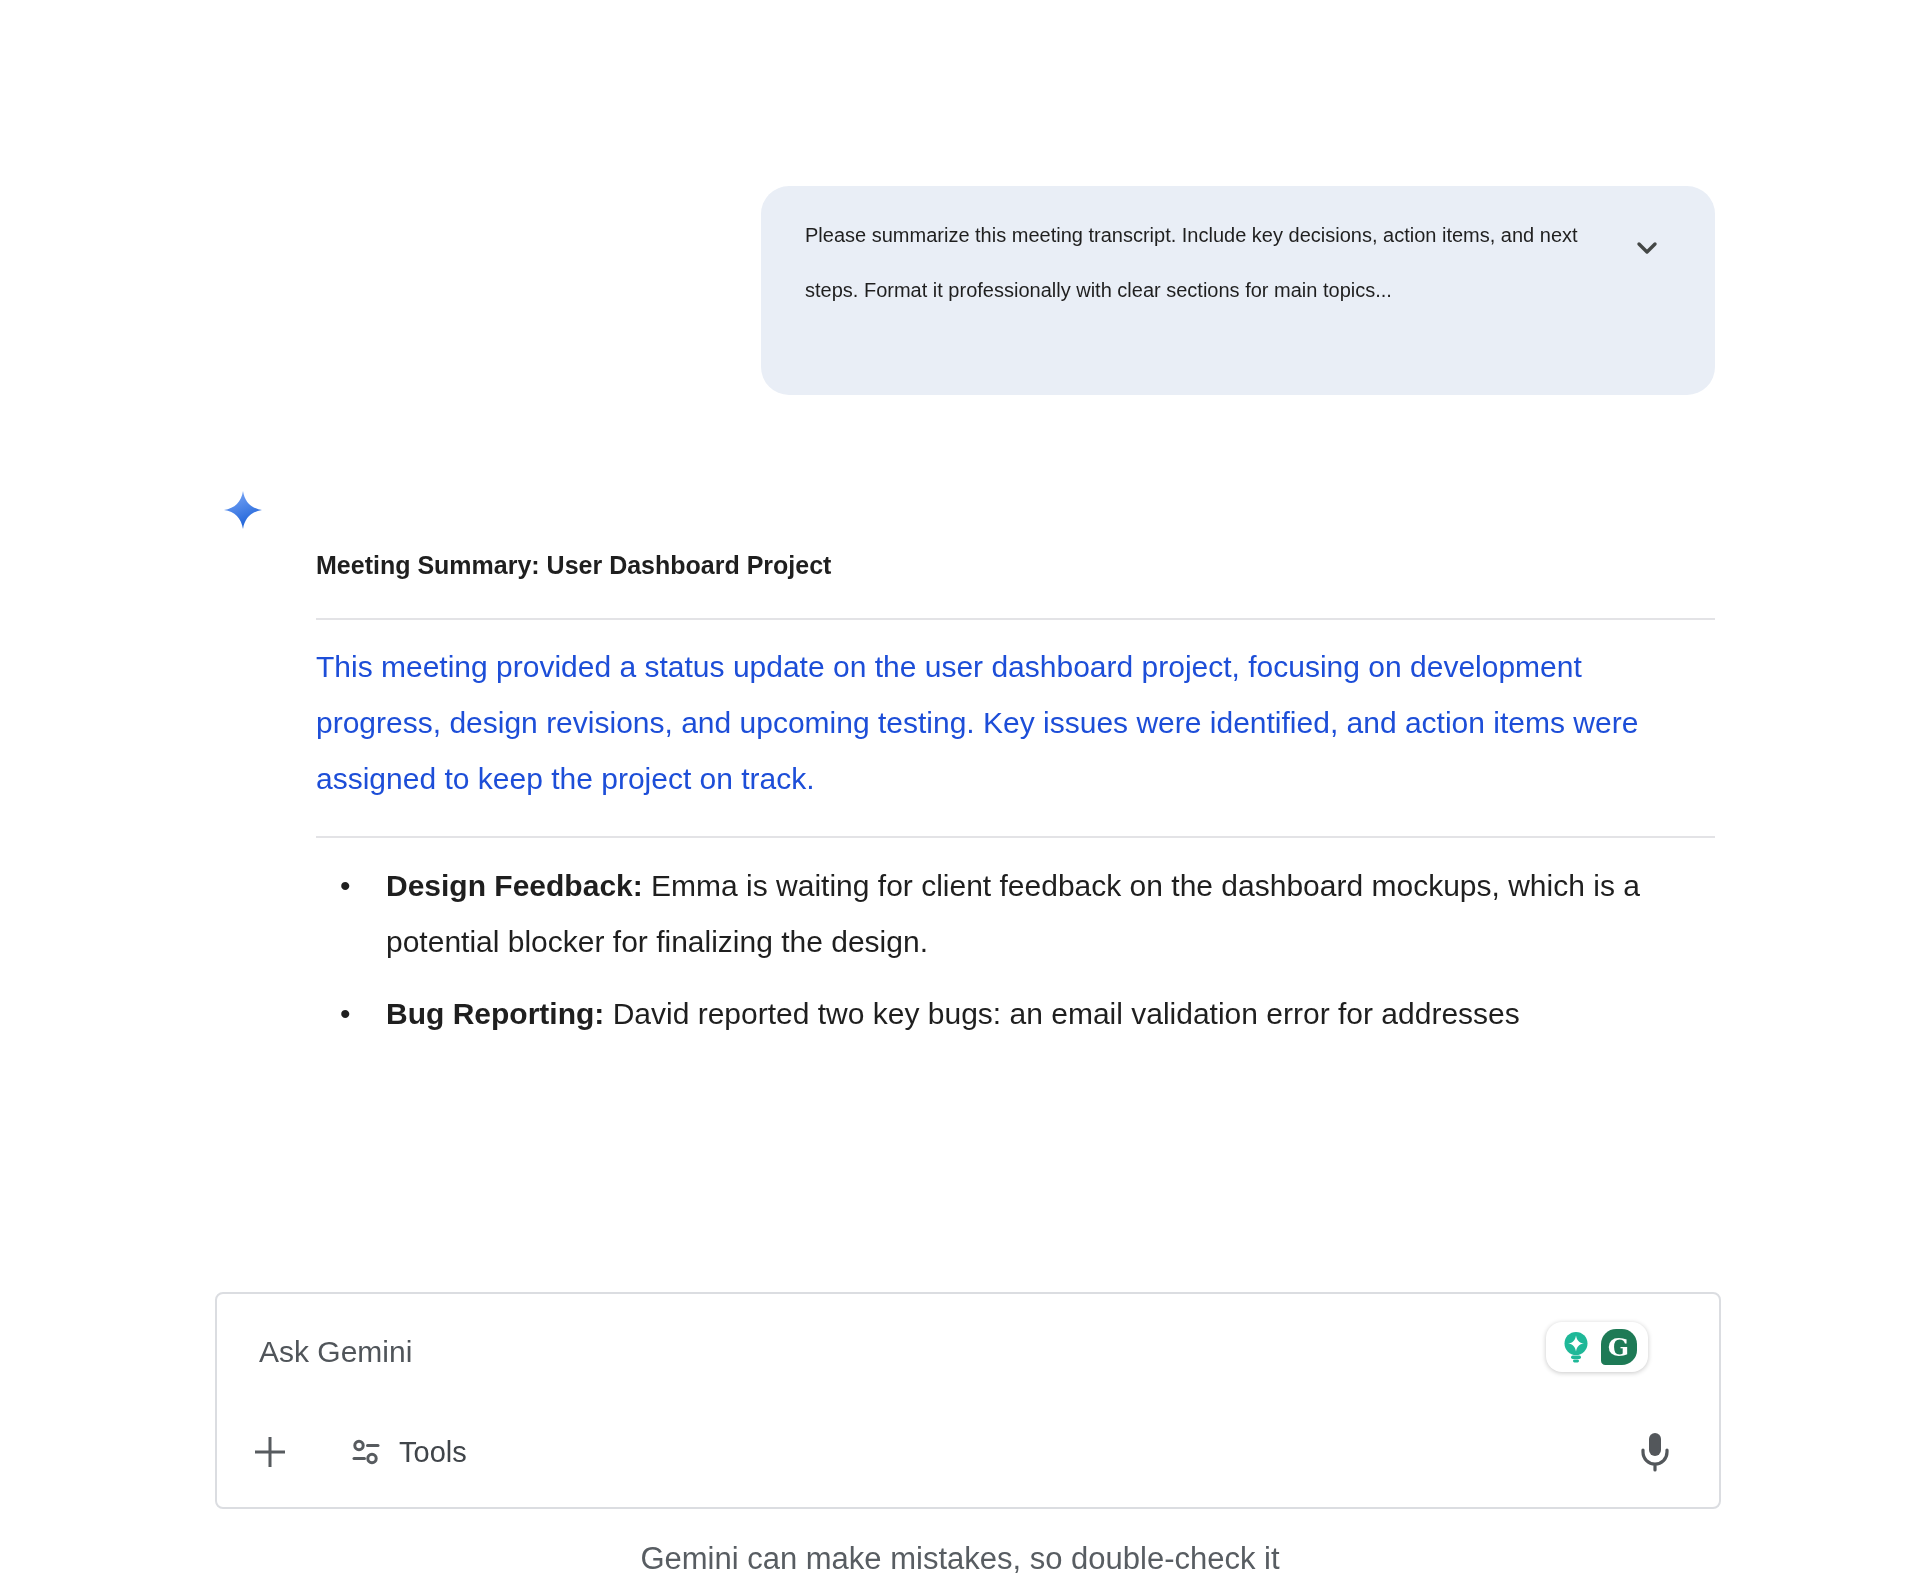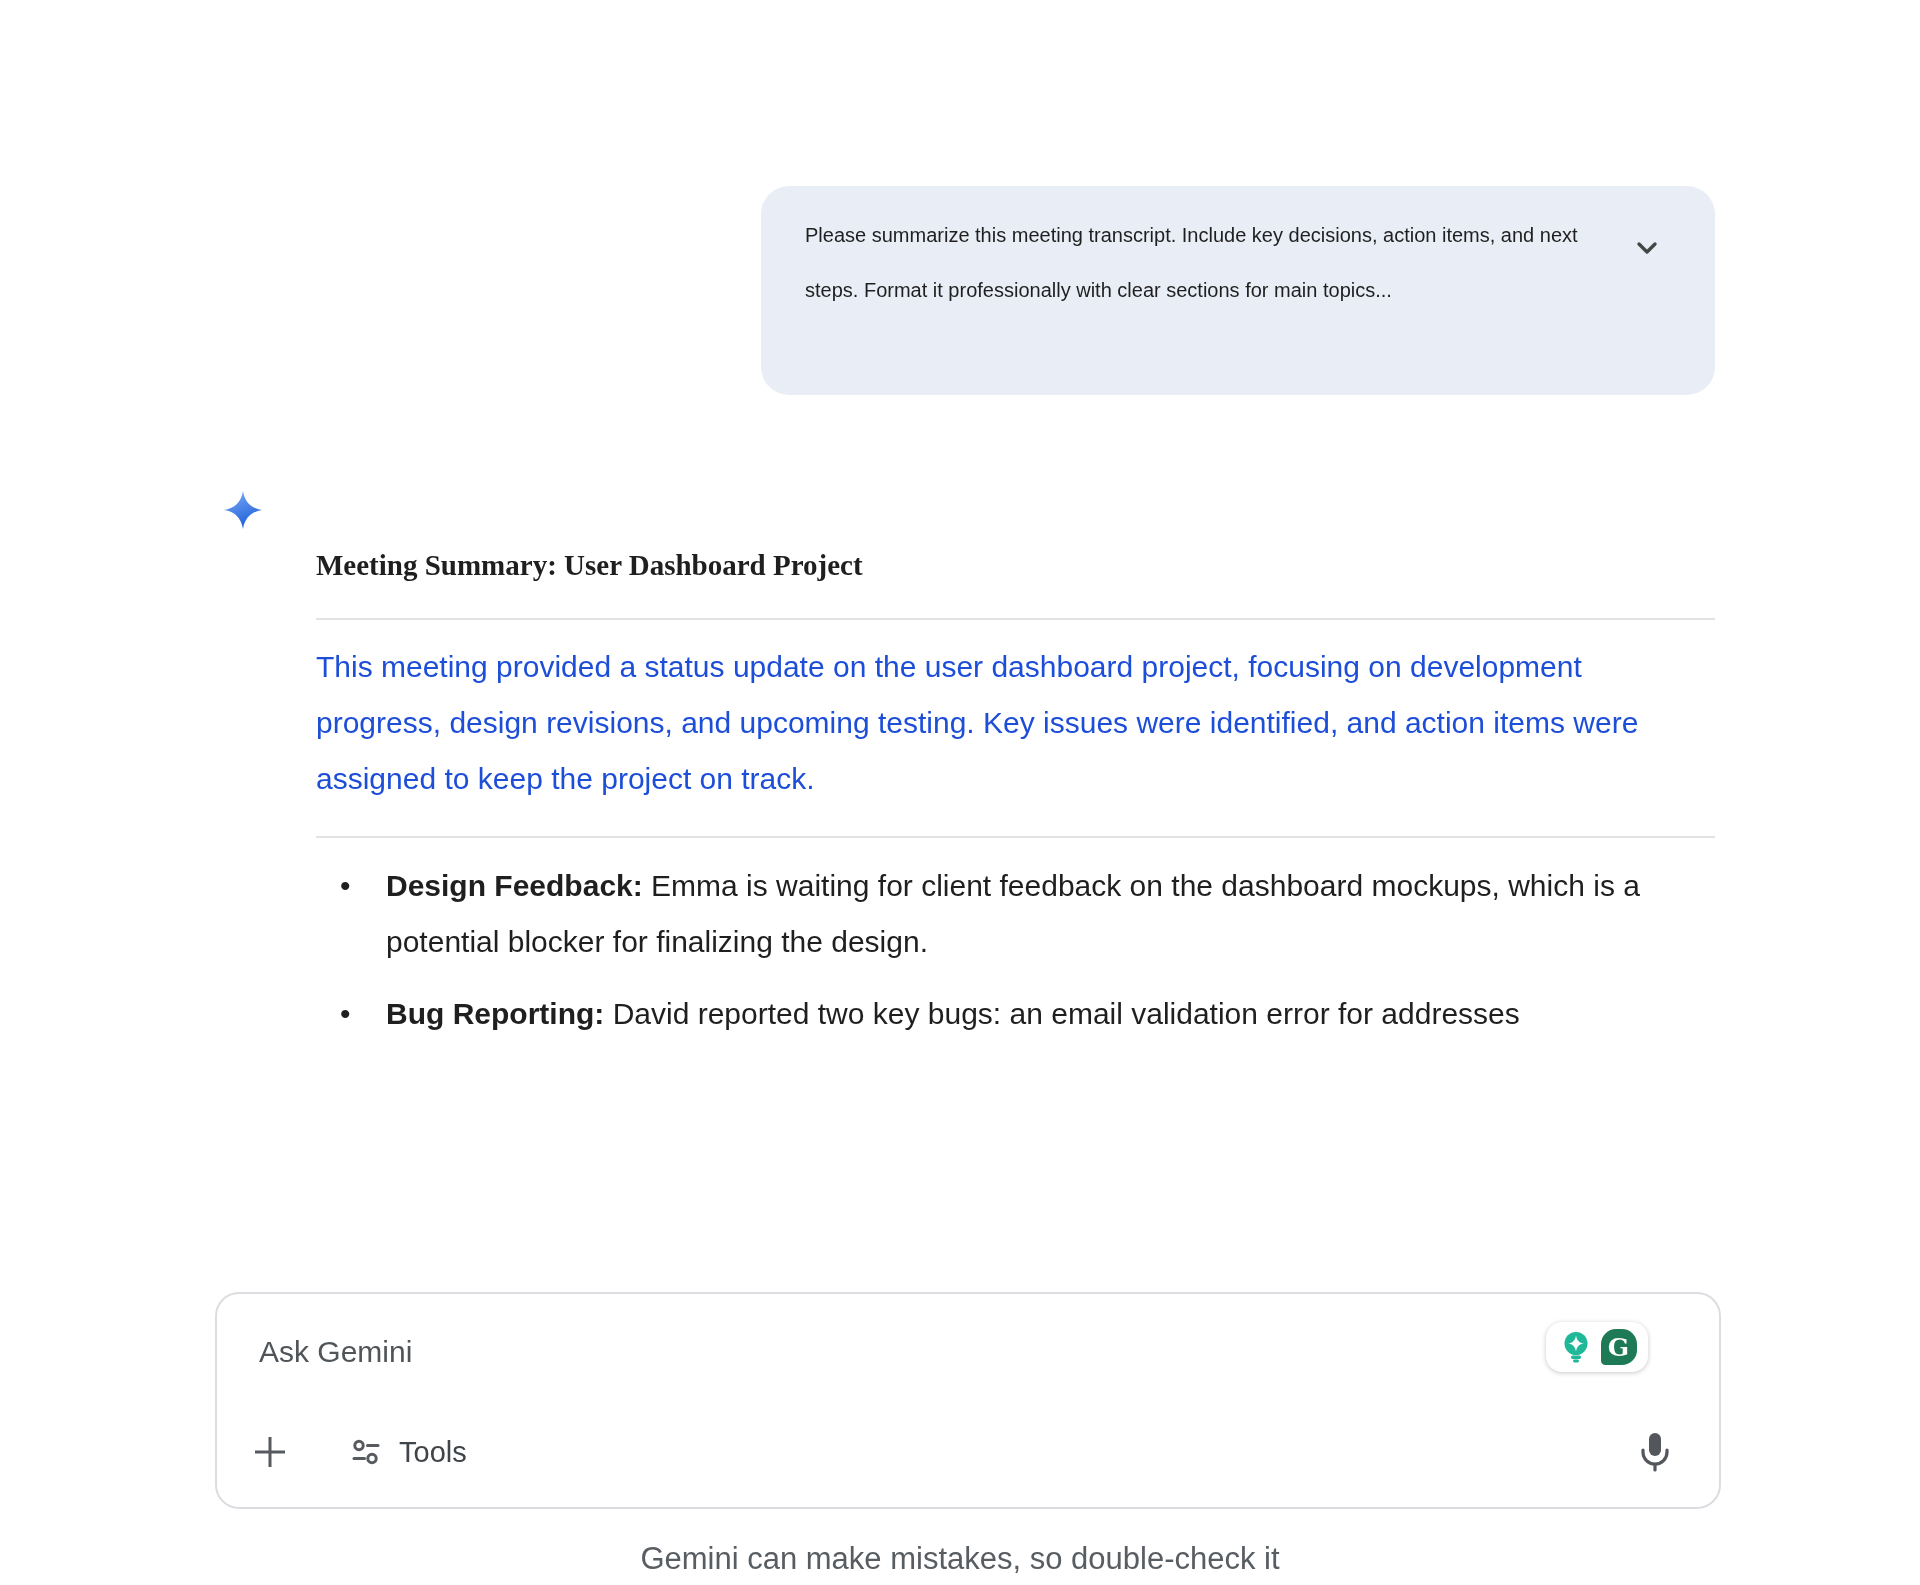--- a/index.html
+++ b/index.html
@@ -17,21 +17,21 @@
   .user-text { font-size: 20px; line-height: 55px; color: #1F1F1F; }
   .collapse-btn {
     position: absolute; top: 42px; right: 48px; width: 40px; height: 40px;
     background: transparent; border: none; cursor: pointer; padding: 0;
   }
 
   
   .sparkle { position: absolute; left: 223px; top: 490px; width: 40px; height: 40px; }
 
   .response { position: absolute; left: 316px; top: 546px; width: 1399px; }
-  .response h1 { font-size: 29px; line-height: 38px; font-weight: bold; color: #1F1F1F; font-family: Liberation Serif, serif; }
+  .response h1 { font-size: 25px; line-height: 38px; font-weight: bold; color: #1F1F1F; }
   .response hr { border: none; border-top: 2px solid #E3E3E6; }
   .hr1 { margin-top: 34px; }
   .response p { margin-top: 19px; font-size: 30px; line-height: 56px; color: #1d4ed8; }
   .hr2 { margin-top: 29px; }
   .response h2 { margin-top: 58px; font-size: 31px; line-height: 40px; font-weight: bold; }
   .topics { margin-top: 20px; list-style: none; }
   .topics li { position: relative; padding-left: 70px; font-size: 30px; line-height: 56px; }
   .topics li + li { margin-top: 16px; }
   .topics li::before { content: "\2022"; position: absolute; left: 24px; top: 0; font-size: 30px; }
   .topics li b { font-weight: bold; }
@@ -39,21 +39,21 @@
   
   .fade {
     position: absolute; left: 0; top: 1185px; width: 100%; height: 125px; z-index: 5;
     background: linear-gradient(to bottom, rgba(255,255,255,0) 0%, rgba(255,255,255,0.45) 40%, rgba(255,255,255,0.82) 100%);
     pointer-events: none;
   }
 
   
   .composer {
     position: absolute; left: 215px; top: 1292px; width: 1506px; height: 217px; z-index: 10;
-    background: #ffffff; border: 2px solid #DBDDE1; border-radius: 24px;
+    background: #ffffff; border: 2px solid #DBDDE1; border-radius: 8px;
   }
   .placeholder { position: absolute; left: 42px; top: 36px; font-size: 30px; line-height: 44px; color: #50555A; }
   .gram-pill {
     position: absolute; right: 71px; top: 28px; width: 102px; height: 50px;
     background: #fff; border-radius: 16px; box-shadow: 0 1px 5px rgba(0,0,0,0.22);
     display: flex; align-items: center; justify-content: center; gap: 7px; cursor: pointer;
   }
   .g-badge {
     width: 36px; height: 36px; background: #1E7A56; color: #fff;
     border-radius: 42% 42% 42% 12%;

